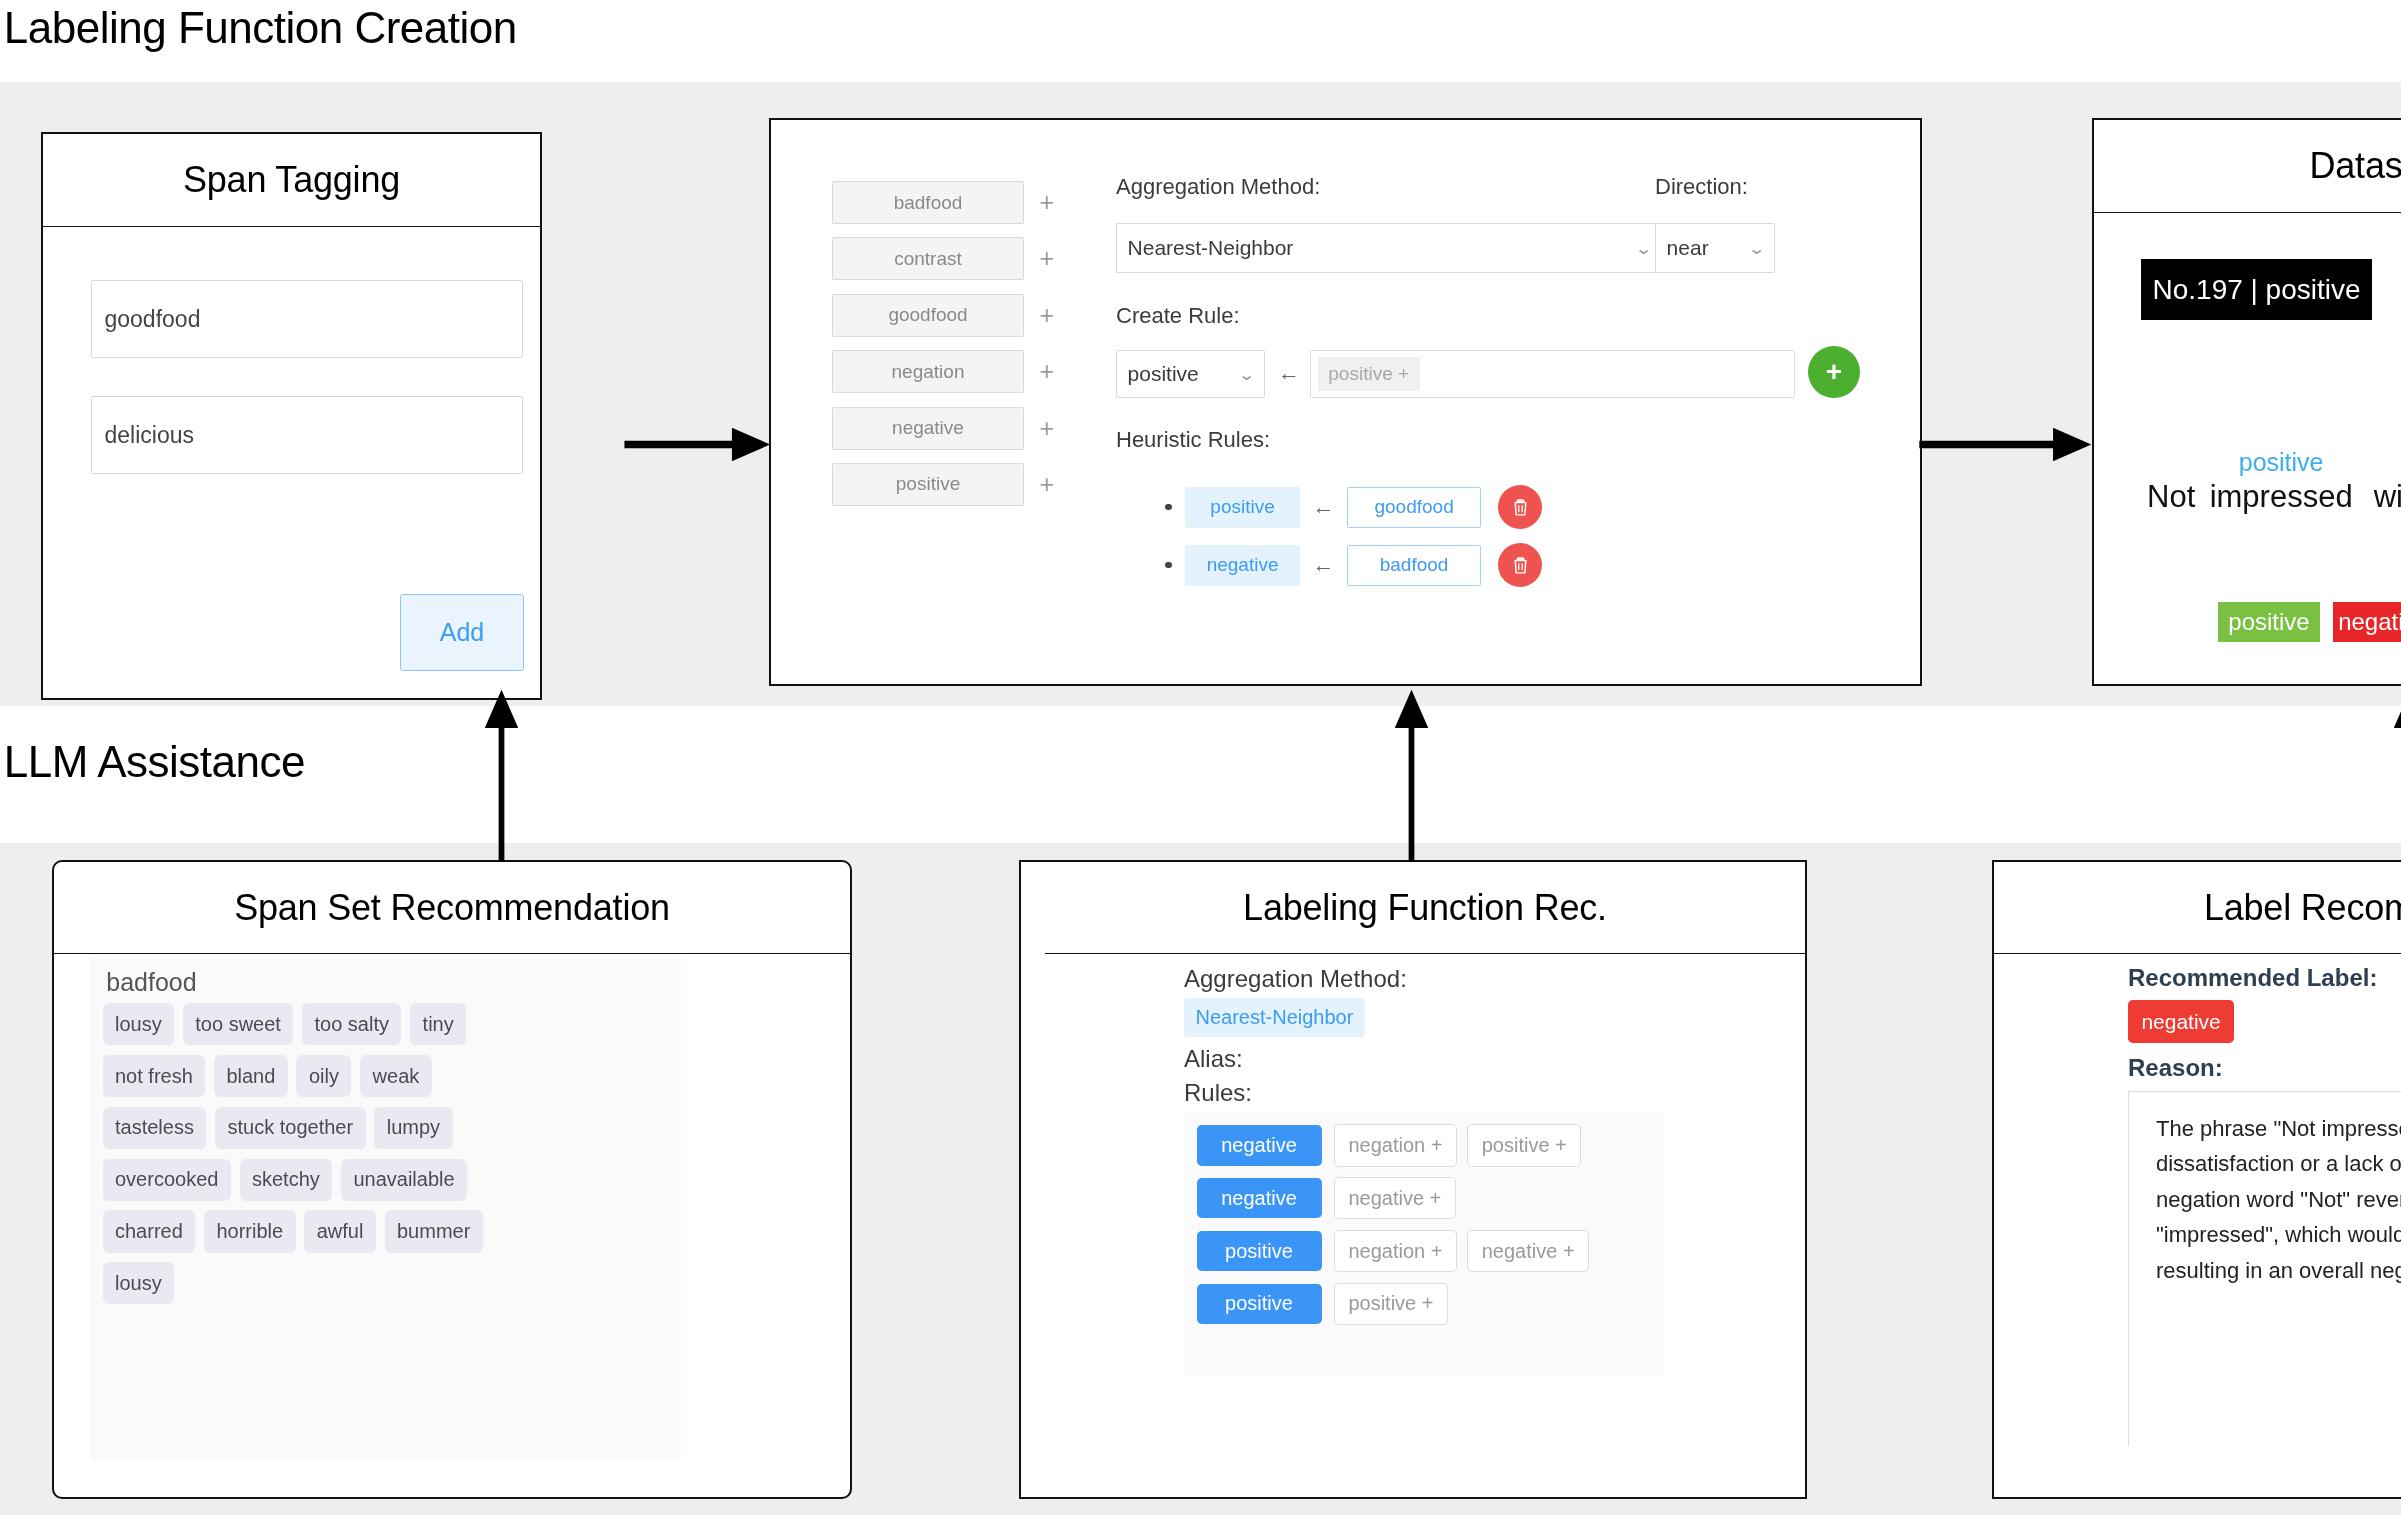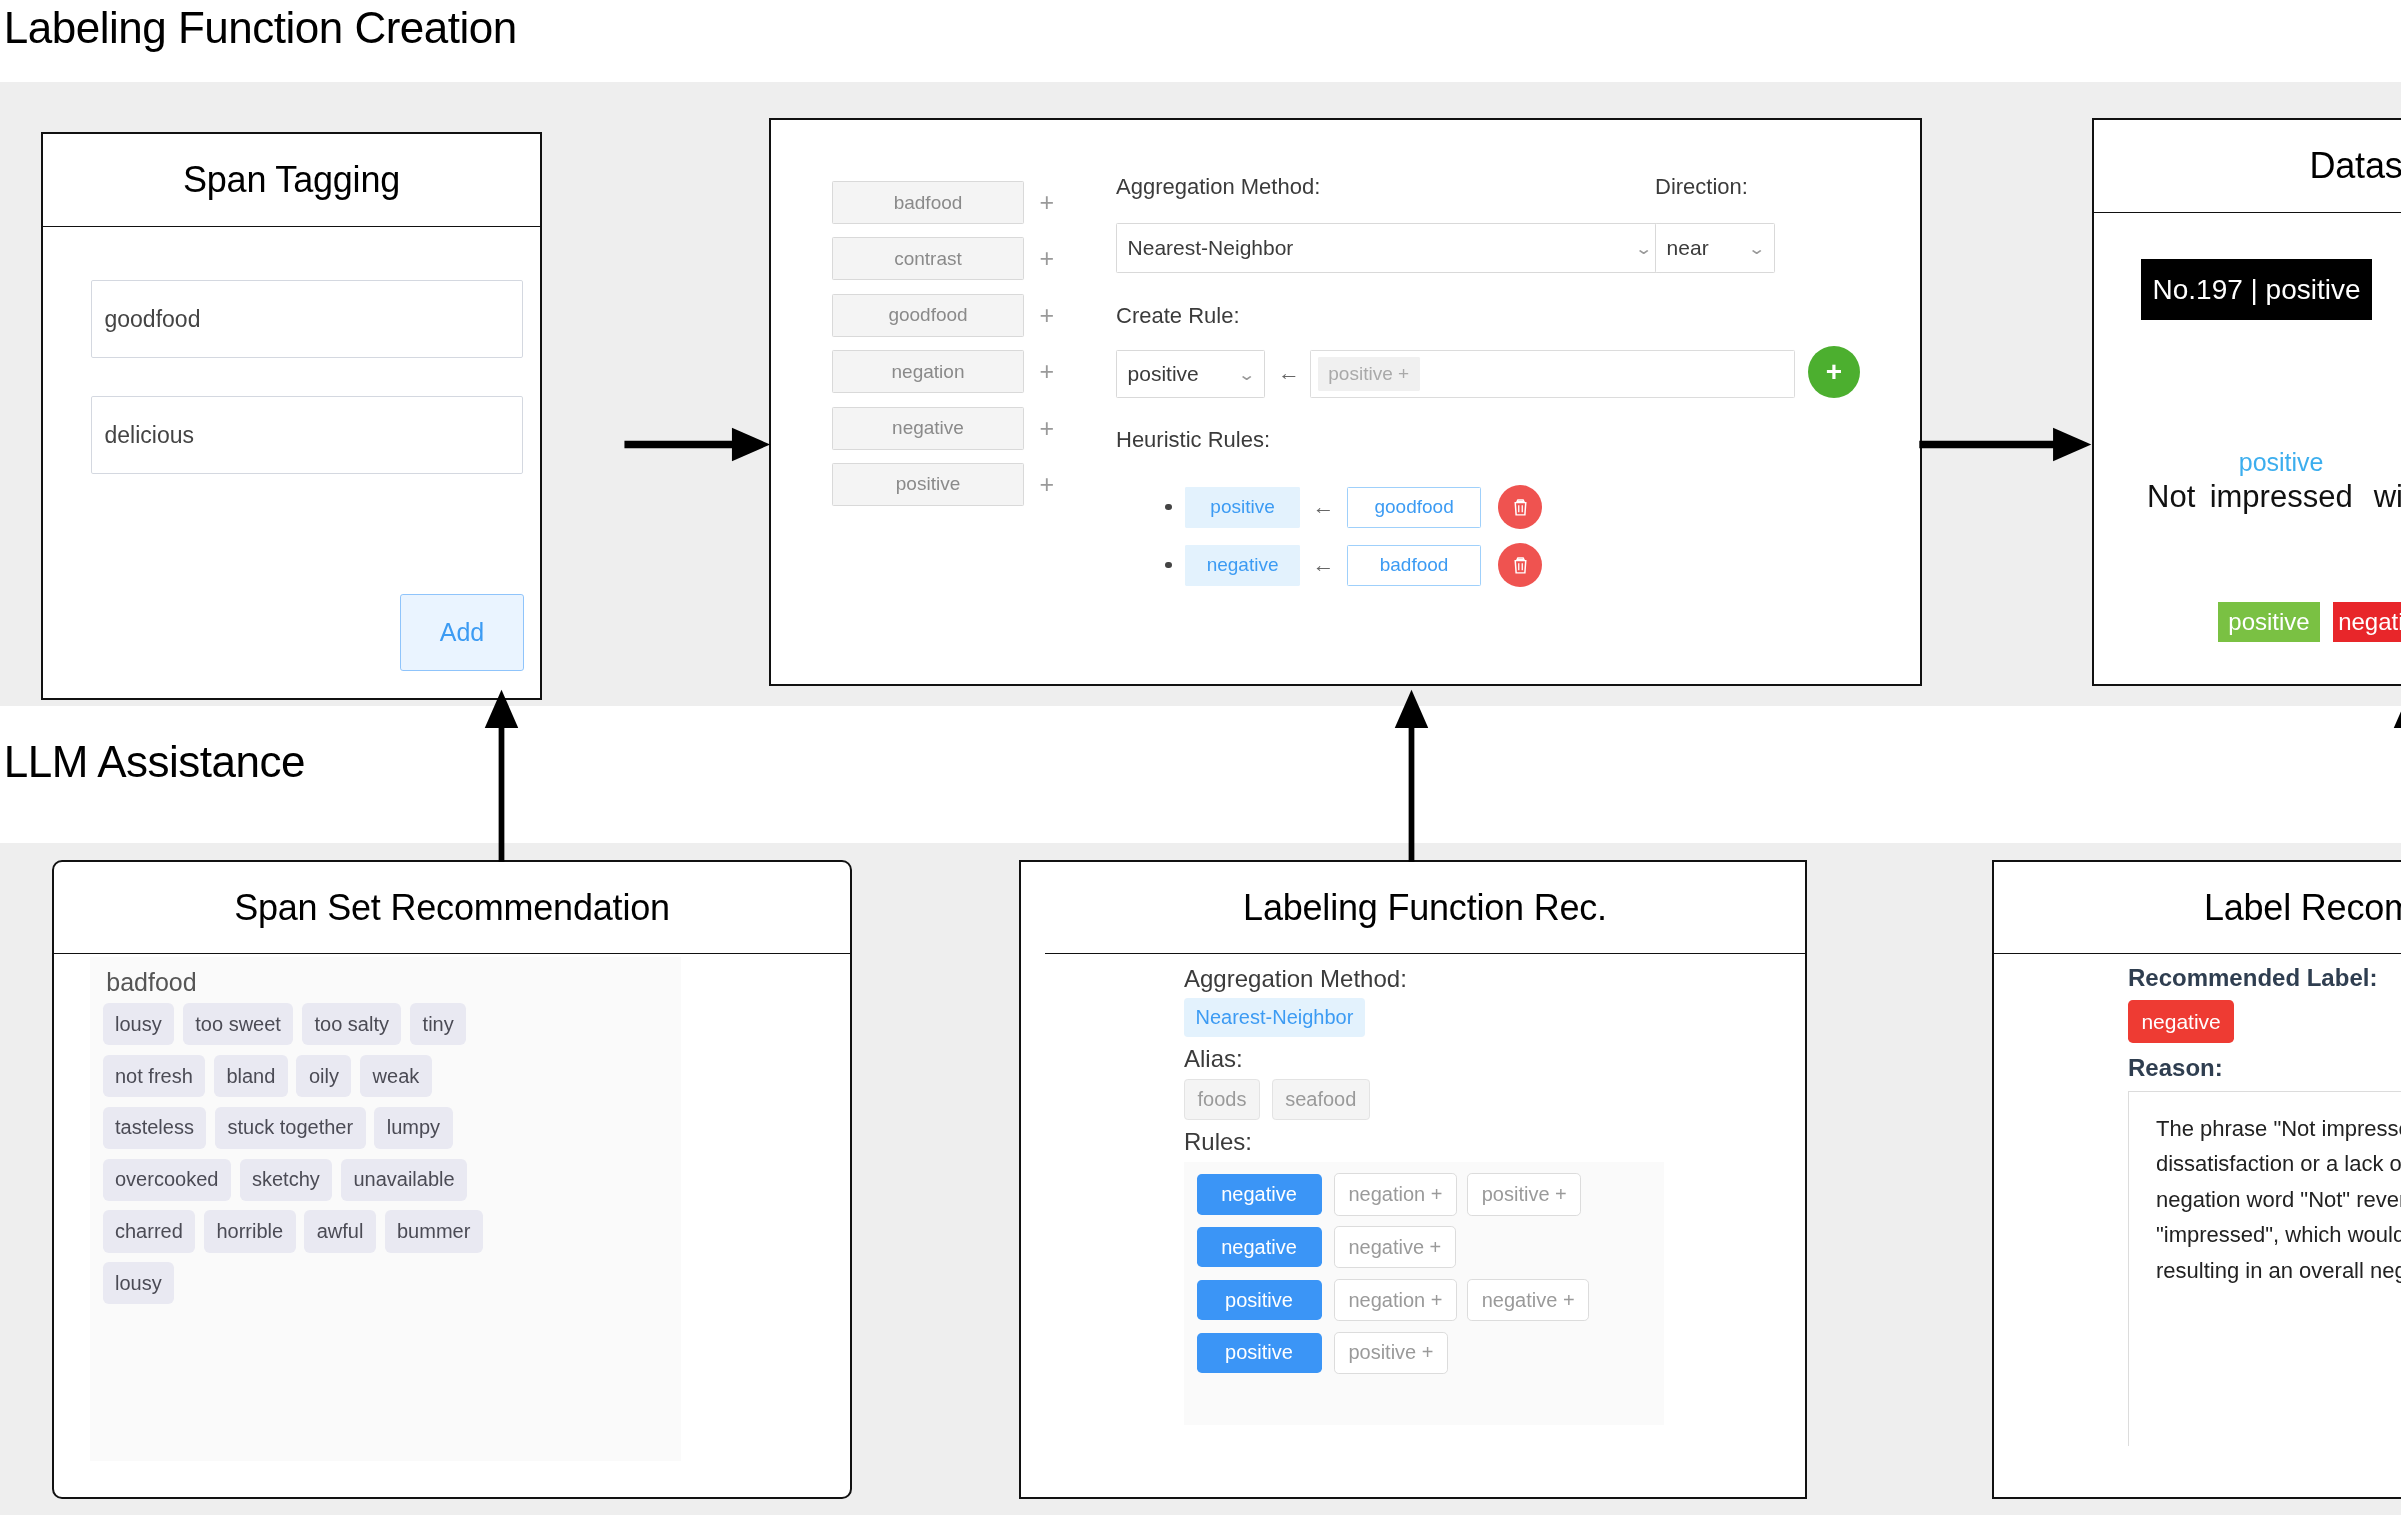--- a/index.html
+++ b/index.html
@@ -218,24 +218,20 @@
 
   <div class="panel" style="left:1019px;top:860px;width:788px;height:639px;padding-left:24px;">
     <div class="panel-head" style="height:91px;">
       <span>Labeling Function Rec.</span>
     </div>
     <div class="panel-body">
       <div style="position:absolute;left:139px;top:10.6px;width:495px;">
         <div class="lfr-lbl">Aggregation Method:</div>
         <div class="lfr-hl" style="margin-bottom:8.6px;">Nearest-Neighbor</div>
         <div class="lfr-lbl">Alias:</div>
-        <div style="margin-bottom:8.6px;">
-          <span class="lfr-alias">foods</span>
-          <span class="lfr-alias">seafood</span>
-        </div>
         <div class="lfr-lbl">Rules:</div>
         <div class="rules-box" style="width:480px;height:263px;">
           <div class="rule-row">
             <div class="rule-lab">negative</div>
             <div class="rule-tok">negation +</div>
             <div class="rule-tok">positive +</div>
           </div>
           <div class="rule-row">
             <div class="rule-lab">negative</div>
             <div class="rule-tok">negative +</div>

